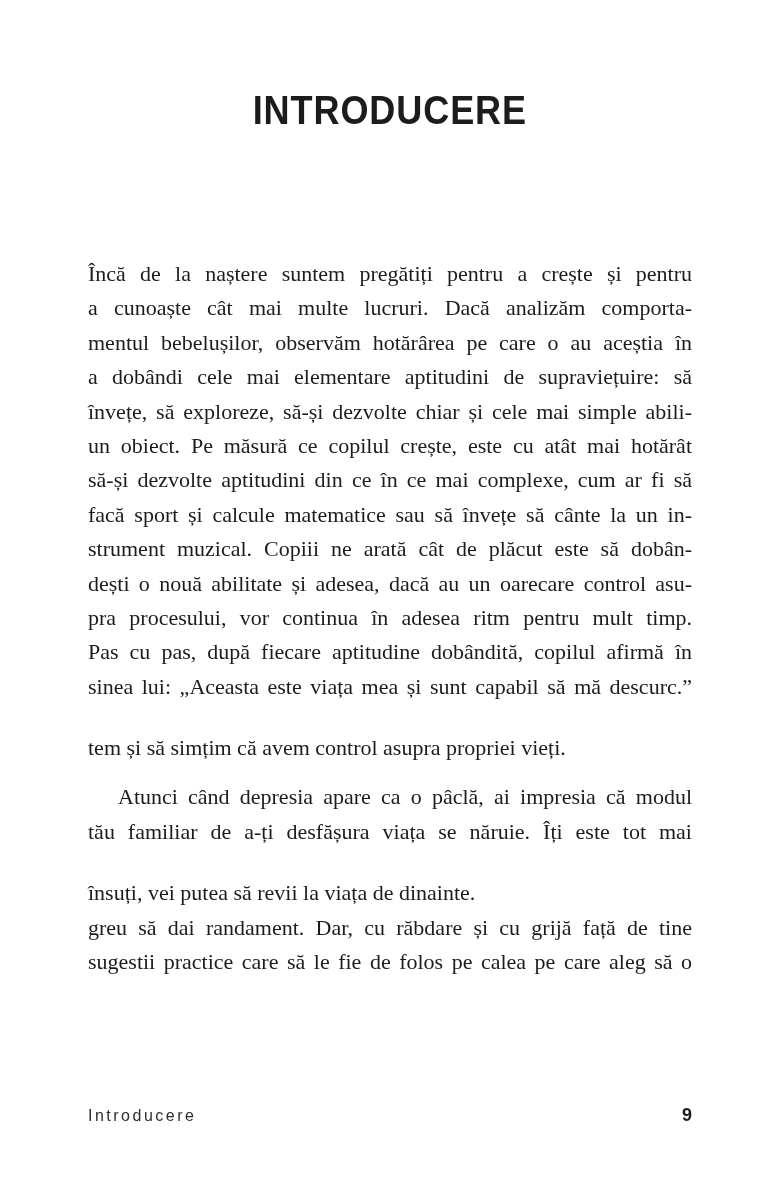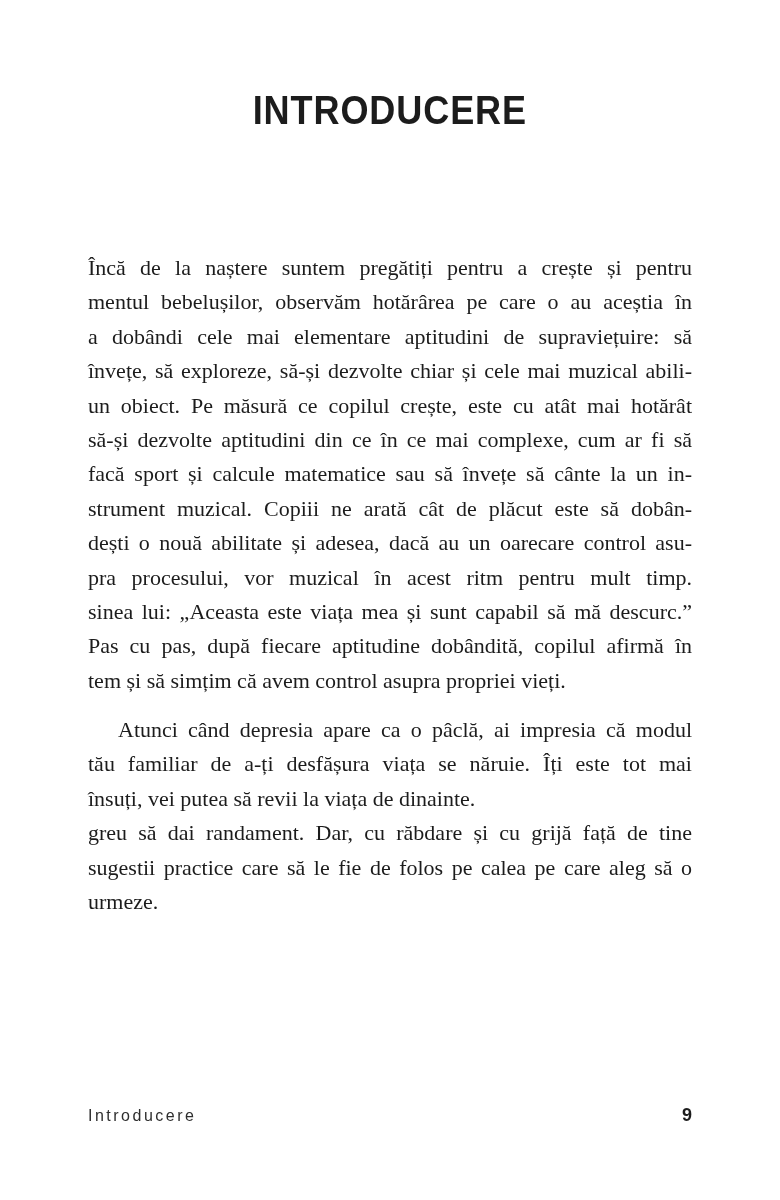--- a/index.html
+++ b/index.html
@@ -29,37 +29,38 @@
     font-family: "Liberation Sans", sans-serif;
     font-weight: bold;
     font-size: 41px;
     line-height: 1;
     letter-spacing: 1px;
     color: #1c1c1c;
     white-space: nowrap;
   }
   .body-text {
     position: absolute;
-    top: 251px;
+    top: 257px;
     left: 88px;
     width: 604px;
     font-size: 22px;
     line-height: 34.4px;
     color: #1c1c1c;
   }
   .line {
     text-align: justify;
     text-align-last: justify;
     white-space: normal;
     height: 34.4px;
     overflow: visible;
   }
   .line.end {
     text-align: center;
     text-align-last: left;
+    margin-top: 27px;
   }
   .line.ind {
     text-indent: 30px;
     margin-top: 15px;
   }
   .footer {
     position: absolute;
     top: 1105px;
     left: 88px;
     width: 604px;
@@ -85,44 +86,44 @@
 <div class="page">
 
   <div class="title-wrap">
     <span class="title-inner">INTRODUCERE</span>
   </div>
 
   <div class="body-text">
 
     <div>
       <div class="line">Încă de la naștere suntem pregătiți pentru a crește și pentru</div>
+      <div class="line">a cunoaște cât mai multe lucruri. Dacă analizăm comporta-</div>
       <div class="line">mentul bebelușilor, observăm hotărârea pe care o au aceștia în</div>
       <div class="line">a dobândi cele mai elementare aptitudini de supraviețuire: să</div>
-      <div class="line">învețe, să exploreze, să-și dezvolte chiar și cele mai muzical abili-</div>
+      <div class="line">învețe, să exploreze, să-și dezvolte chiar și cele mai simple abili-</div>
       <div class="line">un obiect. Pe măsură ce copilul crește, este cu atât mai hotărât</div>
       <div class="line">să-și dezvolte aptitudini din ce în ce mai complexe, cum ar fi să</div>
       <div class="line">facă sport și calcule matematice sau să învețe să cânte la un in-</div>
       <div class="line">strument muzical. Copiii ne arată cât de plăcut este să dobân-</div>
       <div class="line">dești o nouă abilitate și adesea, dacă au un oarecare control asu-</div>
-      <div class="line">pra procesului, vor muzical în acest ritm pentru mult timp.</div>
+      <div class="line">pra procesului, vor continua în adesea ritm pentru mult timp.</div>
+      <div class="line">Pas cu pas, după fiecare aptitudine dobândită, copilul afirmă în</div>
       <div class="line">sinea lui: „Aceasta este viața mea și sunt capabil să mă descurc.”</div>
-      <div class="line">Pas cu pas, după fiecare aptitudine dobândită, copilul afirmă în</div>
       <div class="line end">tem și să simțim că avem control asupra propriei vieți.</div>
     </div>
 
     <div>
       <div class="line ind">Atunci când depresia apare ca o pâclă, ai impresia că modul</div>
       <div class="line">tău familiar de a-ți desfășura viața se năruie. Îți este tot mai</div>
       <div class="line end">însuți, vei putea să revii la viața de dinainte.</div>
       <div class="line">greu să dai randament. Dar, cu răbdare și cu grijă față de tine</div>
     </div>
 
     <div>
       <div class="line">sugestii practice care să le fie de folos pe calea pe care aleg să o</div>
-      <div class="line end">urmeze.</div>
     </div>
 
   </div>
 
   <div class="footer">
     <span class="footer-section">Introducere</span>
     <span class="footer-page">9</span>
   </div>
 
 </div>

